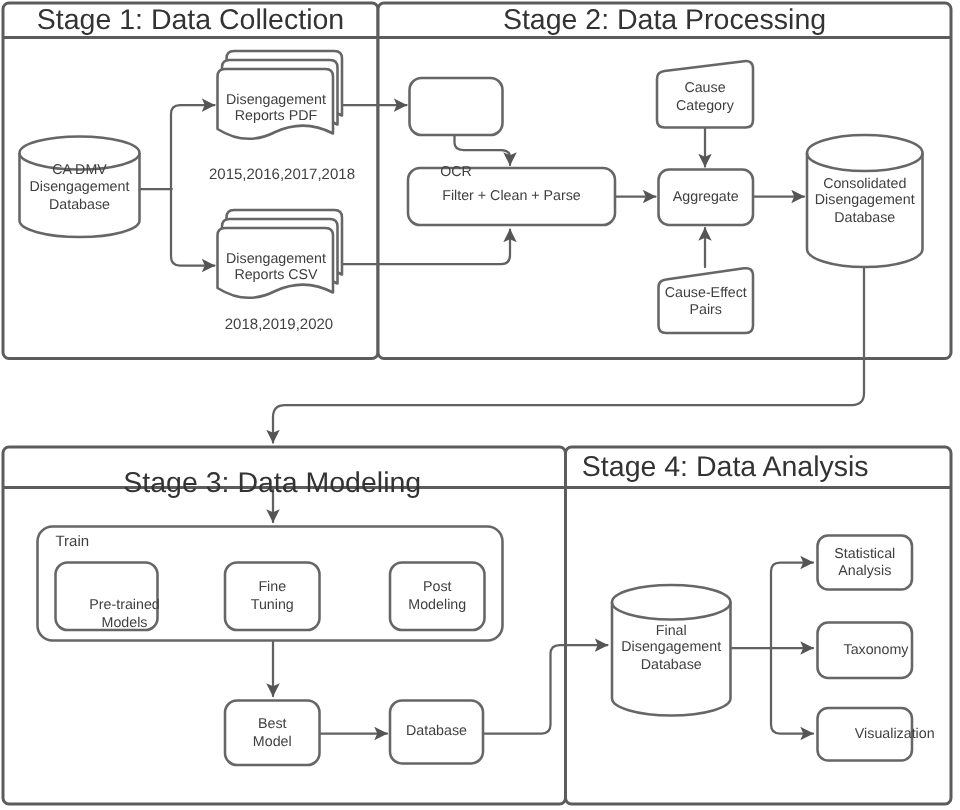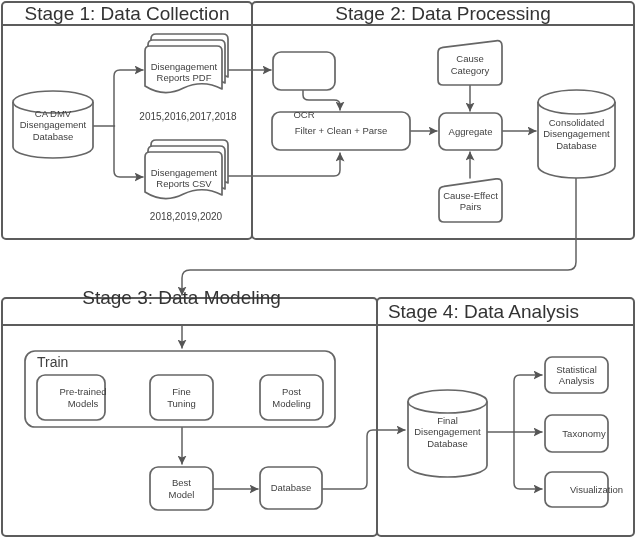--- a/index.html
+++ b/index.html
@@ -11,21 +11,21 @@
   .lbl{
     position:absolute;display:flex;align-items:center;justify-content:center;
     text-align:center;white-space:pre-line;font-size:9.5px;line-height:1.2;
     color:#3f3f3f;pointer-events:none;
   }
   .stage-title{
     position:absolute;display:flex;align-items:center;justify-content:center;
     font-size:19px;color:#333333;white-space:nowrap;
   }
   .caption{font-size:10px;}
-  .train-lbl{justify-content:flex-start;text-align:left;font-size:14px;}
+  .train-lbl{justify-content:flex-start;text-align:left;font-size:10px;}
 </style>
 </head>
 <body>
 
 <div id="canvas">
 
   <svg id="shapes" width="640" height="540" viewBox="0 0 640 540">
     <defs>
       <marker id="arr" markerUnits="userSpaceOnUse" markerWidth="9" markerHeight="9" refX="8.5" refY="4.5" orient="auto">
         <path d="M0,0 L9,4.5 L0,9 L2,4.5 Z" fill="#555555"></path>
@@ -113,21 +113,21 @@
       </g>
 
       <rect x="545" y="357" width="63" height="36" rx="7"></rect>
       <rect x="545" y="415" width="63" height="37" rx="7"></rect>
       <rect x="545" y="472" width="63" height="35" rx="7"></rect>
     </g>
   </svg>
 
   <div class="stage-title" style="left:2px;top:3px;width:250px;height:22px;">Stage 1: Data Collection</div>
   <div class="stage-title" style="left:252px;top:3px;width:382px;height:22px;">Stage 2: Data Processing</div>
-  <div class="stage-title" style="left:2px;top:285px;width:359px;height:26px;">Stage 3: Data Modeling</div>
+  <div class="stage-title" style="left:2px;top:310px;width:359px;height:26px;">Stage 3: Data Modeling</div>
   <div class="stage-title" style="left:377px;top:299px;width:213px;height:26px;">Stage 4: Data Analysis</div>
 
   <div class="lbl" style="left:14px;top:97px;width:78px;height:56px;">CA DMV
 Disengagement
 Database</div>
 
   <div class="lbl" style="left:147px;top:54px;width:74px;height:36px;">Disengagement
 Reports PDF</div>
   <div class="lbl caption" style="left:133px;top:110px;width:110px;height:14px;">2015,2016,2017,2018</div>
 
@@ -140,21 +140,21 @@
   <div class="lbl" style="left:438px;top:44px;width:64px;height:41px;">Cause
 Category</div>
   <div class="lbl" style="left:439px;top:113px;width:63px;height:37px;">Aggregate</div>
   <div class="lbl" style="left:439px;top:180px;width:63px;height:42px;">Cause-Effect
 Pairs</div>
   <div class="lbl" style="left:538px;top:104px;width:77px;height:60px;">Consolidated
 Disengagement
 Database</div>
 
   <div class="lbl train-lbl" style="left:37px;top:355px;width:60px;height:14px;">Train</div>
-  <div class="lbl" style="left:37px;top:375px;width:92px;height:45px;">Pre-trained
+  <div class="lbl" style="left:37px;top:387px;width:92px;height:45px;">Pre-trained
 Models</div>
   <div class="lbl" style="left:150px;top:375px;width:63px;height:45px;">Fine
 Tuning</div>
   <div class="lbl" style="left:260px;top:375px;width:63px;height:45px;">Post
 Modeling</div>
   <div class="lbl" style="left:150px;top:467px;width:63px;height:43px;">Best
 Model</div>
   <div class="lbl" style="left:260px;top:467px;width:62px;height:42px;">Database</div>
 
   <div class="lbl" style="left:409px;top:403px;width:77px;height:58px;">Final

